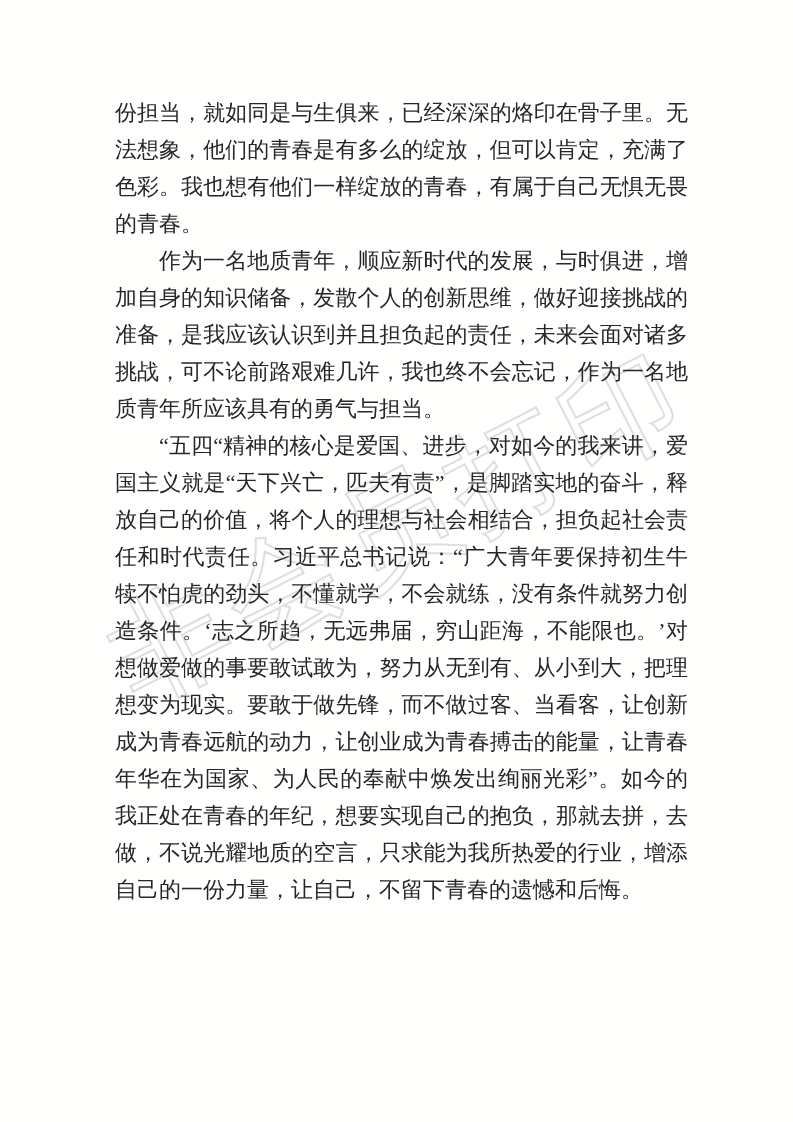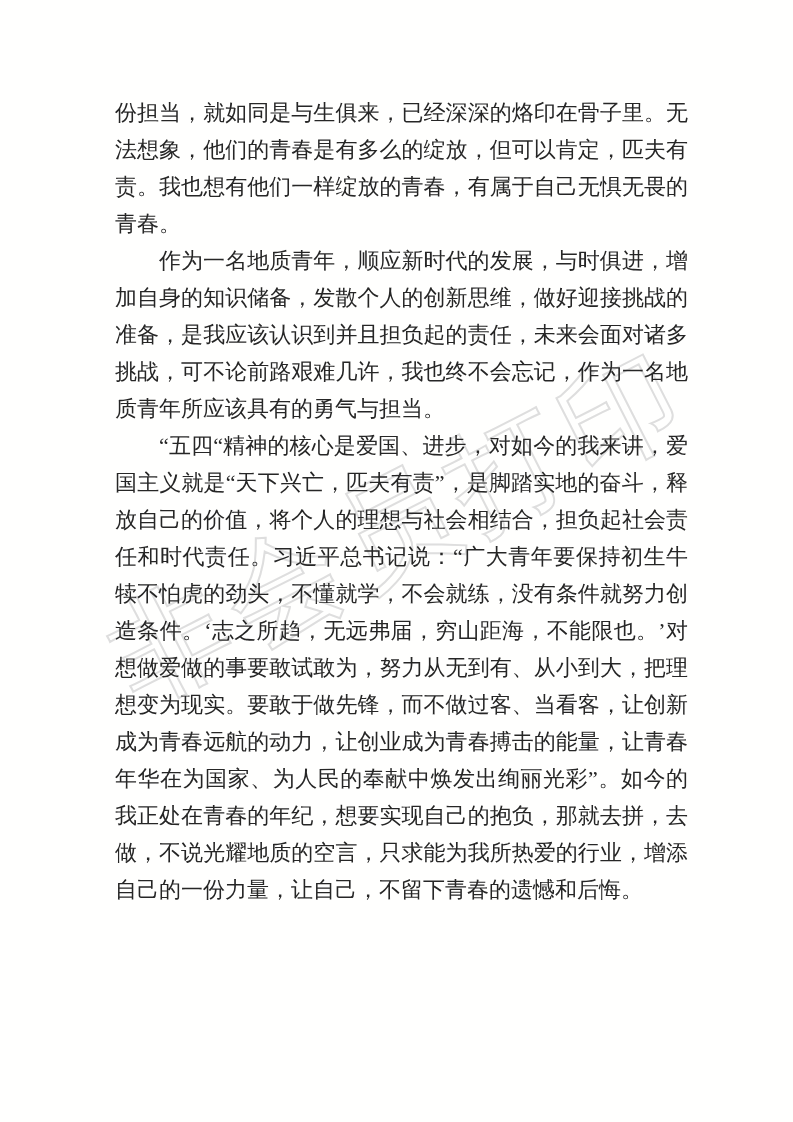--- a/index.html
+++ b/index.html
@@ -59,17 +59,17 @@
     text-indent: 2em;
   }
 </style>
 </head>
 <body>
 
 <div class="page">
   <div class="watermark">非会员打印</div>
 
   <div class="content">
-    <p class="para">份担当，就如同是与生俱来，已经深深的烙印在骨子里。无法想象，他们的青春是有多么的绽放，但可以肯定，匹夫有责。我也想有他们一样绽放的青春，有属于自己无惧无畏的青春。</p>
+    <p class="para">份担当，就如同是与生俱来，已经深深的烙印在骨子里。无法想象，他们的青春是有多么的绽放，但可以肯定，充满了色彩。我也想有他们一样绽放的青春，有属于自己无惧无畏的青春。</p>
     <p class="para indent">作为一名地质青年，顺应新时代的发展，与时俱进，增加自身的知识储备，发散个人的创新思维，做好迎接挑战的准备，是我应该认识到并且担负起的责任，未来会面对诸多挑战，可不论前路艰难几许，我也终不会忘记，作为一名地质青年所应该具有的勇气与担当。</p>
     <p class="para indent">“五四“精神的核心是爱国、进步，对如今的我来讲，爱国主义就是“天下兴亡，匹夫有责”，是脚踏实地的奋斗，释放自己的价值，将个人的理想与社会相结合，担负起社会责任和时代责任。习近平总书记说：“广大青年要保持初生牛犊不怕虎的劲头，不懂就学，不会就练，没有条件就努力创造条件。‘志之所趋，无远弗届，穷山距海，不能限也。’对想做爱做的事要敢试敢为，努力从无到有、从小到大，把理想变为现实。要敢于做先锋，而不做过客、当看客，让创新成为青春远航的动力，让创业成为青春搏击的能量，让青春年华在为国家、为人民的奉献中焕发出绚丽光彩”。如今的我正处在青春的年纪，想要实现自己的抱负，那就去拼，去做，不说光耀地质的空言，只求能为我所热爱的行业，增添自己的一份力量，让自己，不留下青春的遗憾和后悔。</p>
   </div>
 </div>
 
 </body></html>

